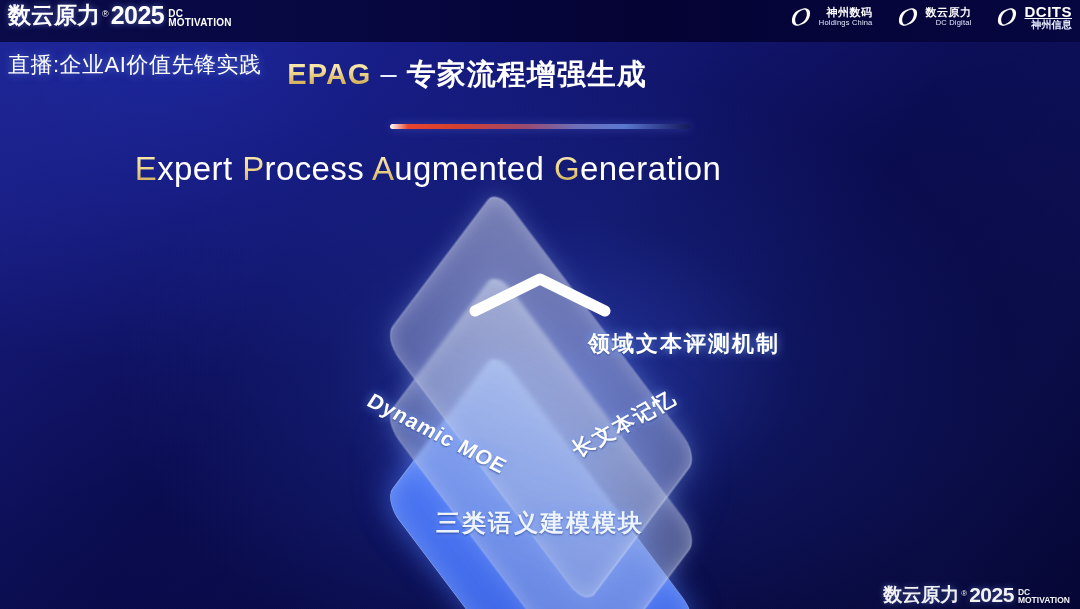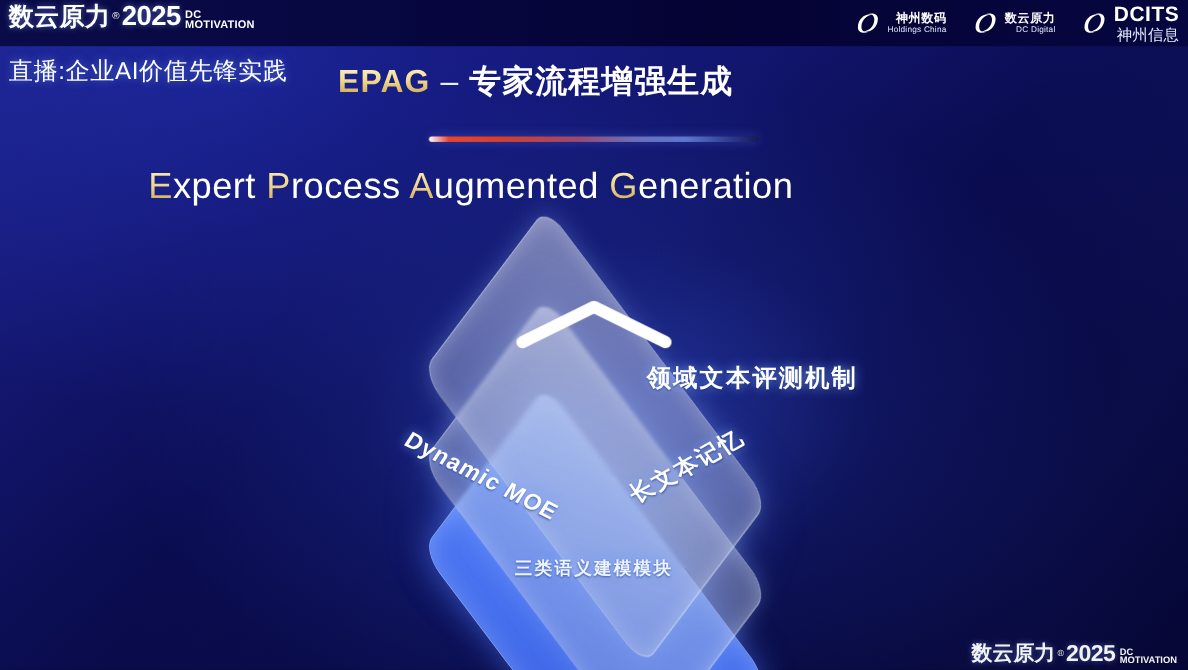--- a/index.html
+++ b/index.html
@@ -75,30 +75,29 @@
     display:flex; align-items:center; gap:22px; z-index:8;text-align:right;
   }
   .partner{ display:flex; align-items:center; gap:5px; }
   .swirl{
     width:26px; height:26px; position:relative; flex:0 0 auto;
   }
   .swirl svg{ display:block; }
   .p-txt{ display:flex; flex-direction:column; line-height:1.05; }
   .p-cn{ font-size:11px; font-weight:bold; color:#fff; letter-spacing:0.5px; }
   .p-en{ font-size:7.5px; color:#e6ecff; letter-spacing:0.2px; }
-  .p-cn.big{ font-size:19px; letter-spacing:0.5px; }
-  .p-en.cn{ font-size:14px; font-weight:normal; }
+  .p-cn.big{ font-size:15px; letter-spacing:0.5px;text-decoration:underline; }
+  .p-en.cn{ font-size:10px; font-weight:bold; }
 
   
   .headline{
     position:absolute; top:55px; left:0; width:934px;
     text-align:center; z-index:5;
     font-size:29px; font-weight:bold; letter-spacing:1px;
     white-space:nowrap;
-    padding-left:20px;
   }
   .headline .gold{
     background: linear-gradient(180deg,#fdf3c6 0%,#f3dd93 40%,#c79a3e 100%);
     -webkit-background-clip:text; background-clip:text;
     -webkit-text-fill-color:transparent; color:transparent;
   }
   .headline .wh{ color:#ffffff; }
   .headline .dash{ color:#e9eefc; font-weight:normal; }
 
   .divider{
@@ -170,21 +169,21 @@
     color:#ffffff; font-weight:bold;
     white-space:nowrap;
     text-shadow:0 0 10px rgba(120,160,255,0.85), 0 1px 2px rgba(0,20,70,0.6);
   }
   #t-top{
     left:0; width:480px; text-align:right; top:104px;
     font-size:22px; letter-spacing:2px;
   }
   #t-bottom{
     left:0; width:480px; text-align:center; top:282px;
-    font-size:16px; letter-spacing:2px;
+    font-size:24px; letter-spacing:2px;
     color:#eef4ff;
   }
   #t-moe{
     left:76px; top:164px;
     font-size:21px; letter-spacing:1px;
     transform: rotate(27deg) skewX(-6deg);
     transform-origin:left top;
   }
   #t-mem{
     left:266px; top:215px;

